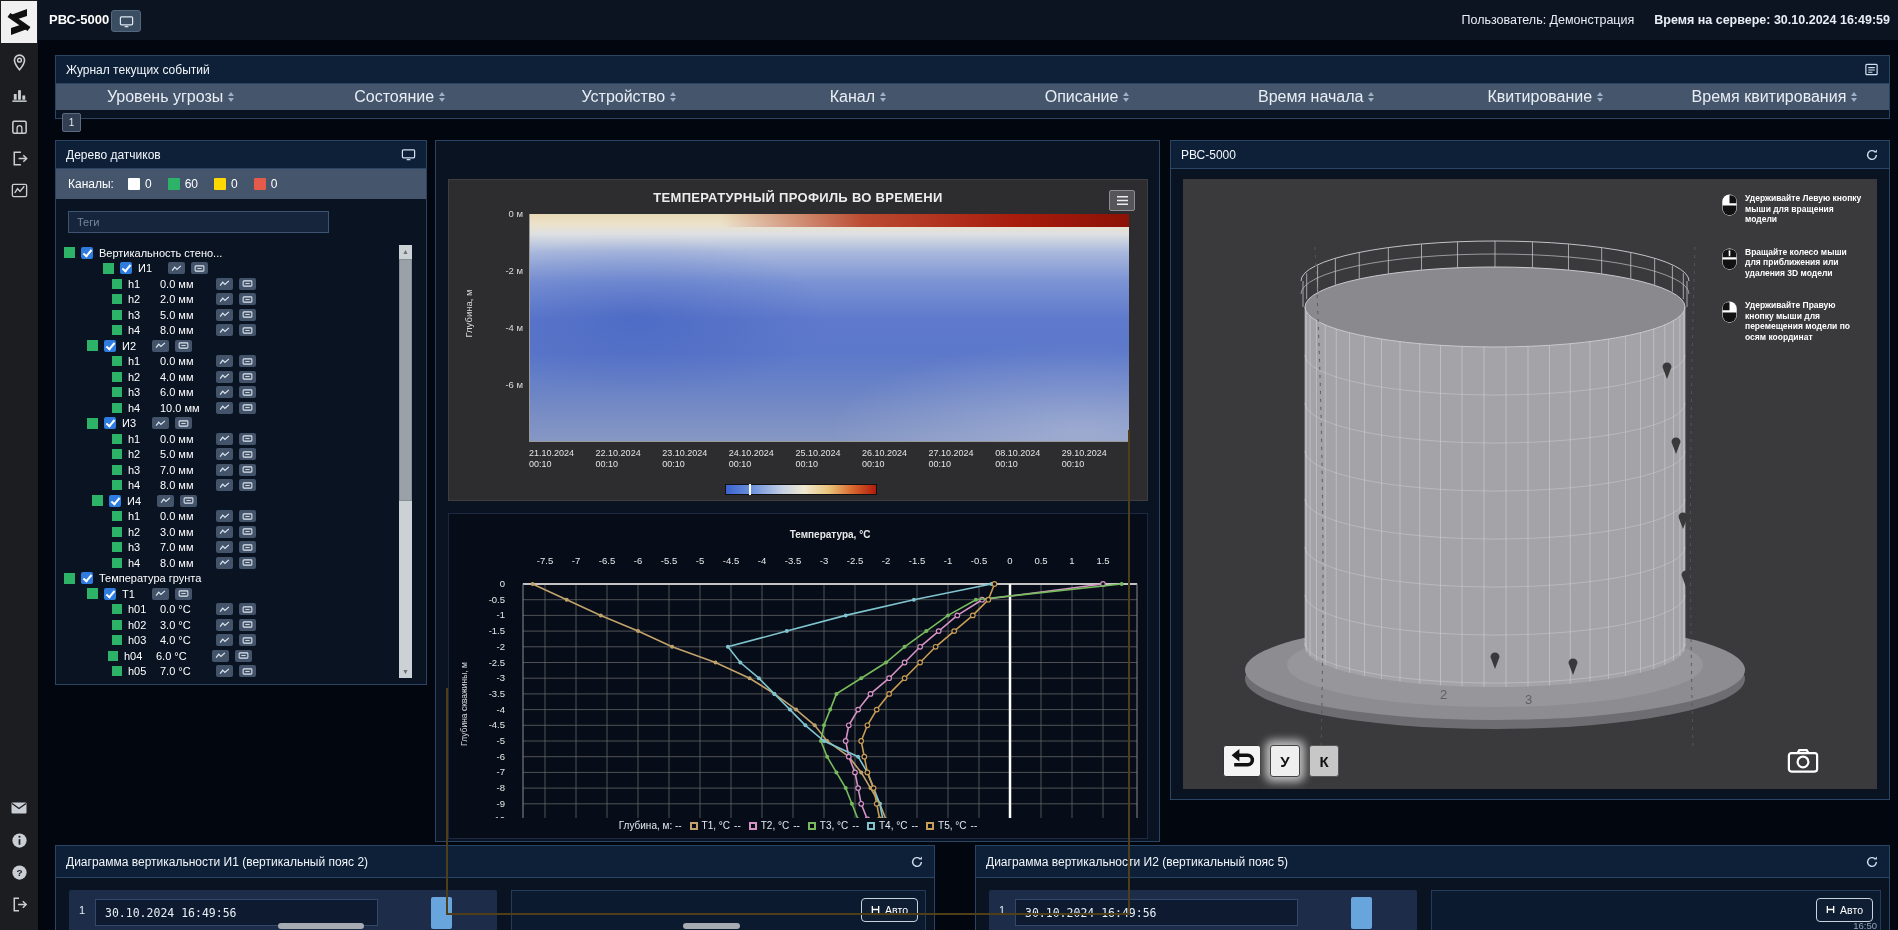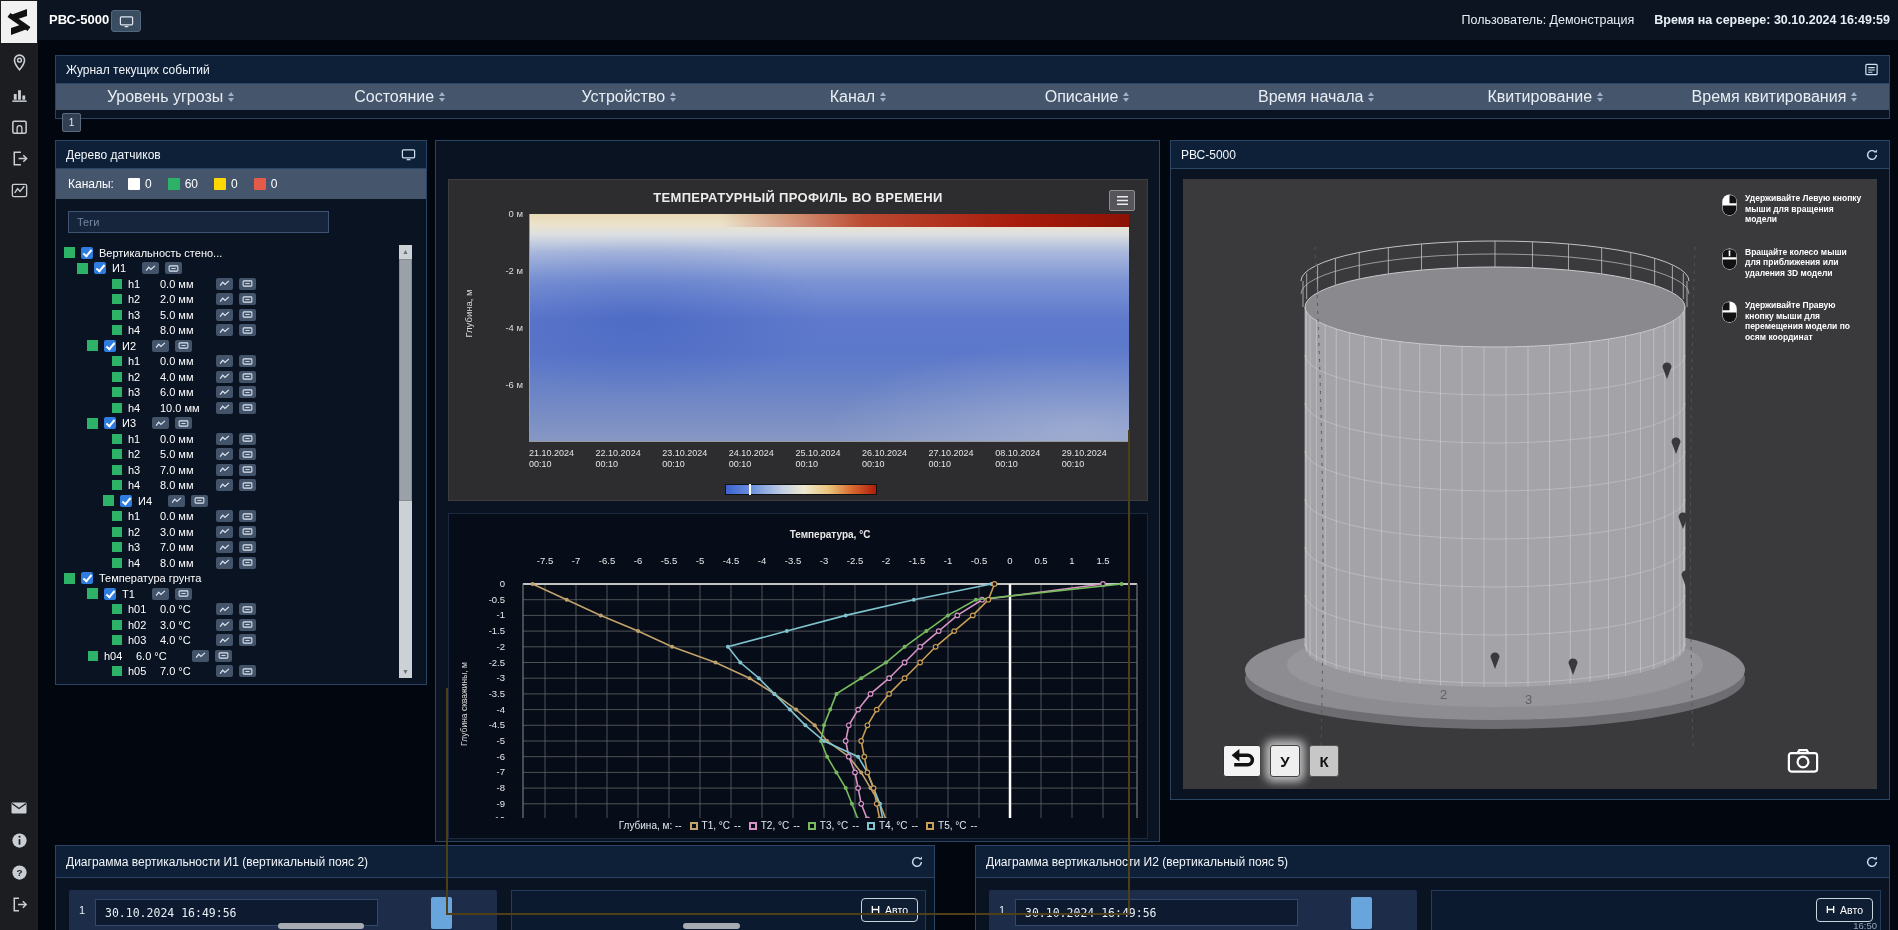--- a/index.html
+++ b/index.html
@@ -306,21 +306,21 @@
         </span>
     </div>
     <div class="tree-body">
       <input class="tags-input" placeholder="Теги" style="">
       <div id="tree-rows">
           <div class="trow" style="padding-left: 8px;">
             <span class="gs big"></span>
             <span class="cb"></span>
             <span class="tl" style="">Вертикальность стено...</span>
           </div>
-          <div class="trow" style="padding-left: 21px;">
+          <div class="trow" style="padding-left: 47px;">
             <span class="gs big"></span>
             <span class="cb"></span>
             <span class="tl" style="">И1</span>
             <span class="tico">
               <svg viewBox="0 0 12 8" width="11" height="7">
                 <path d="M1 6.5L4 2.5 6.5 5 11 1" stroke="currentColor" fill="none" stroke-width="1.4"></path>
               </svg>
             </span>
             <span class="tico">
               <svg viewBox="0 0 12 8" width="11" height="7">
@@ -546,21 +546,21 @@
                 <path d="M1 6.5L4 2.5 6.5 5 11 1" stroke="currentColor" fill="none" stroke-width="1.4"></path>
               </svg>
             </span>
             <span class="tico">
               <svg viewBox="0 0 12 8" width="11" height="7">
                 <rect x="1" y="1" width="10" height="6" rx="1" stroke="currentColor" fill="none" stroke-width="1.2"></rect>
                 <path d="M3.5 4h5" stroke="currentColor" stroke-width="1"></path>
               </svg>
             </span>
           </div>
-          <div class="trow" style="padding-left: 47px;">
+          <div class="trow" style="padding-left: 36px;">
             <span class="gs big"></span>
             <span class="cb"></span>
             <span class="tl" style="">И4</span>
             <span class="tico">
               <svg viewBox="0 0 12 8" width="11" height="7">
                 <path d="M1 6.5L4 2.5 6.5 5 11 1" stroke="currentColor" fill="none" stroke-width="1.4"></path>
               </svg>
             </span>
             <span class="tico">
               <svg viewBox="0 0 12 8" width="11" height="7">
@@ -695,21 +695,21 @@
                 <path d="M1 6.5L4 2.5 6.5 5 11 1" stroke="currentColor" fill="none" stroke-width="1.4"></path>
               </svg>
             </span>
             <span class="tico">
               <svg viewBox="0 0 12 8" width="11" height="7">
                 <rect x="1" y="1" width="10" height="6" rx="1" stroke="currentColor" fill="none" stroke-width="1.2"></rect>
                 <path d="M3.5 4h5" stroke="currentColor" stroke-width="1"></path>
               </svg>
             </span>
           </div>
-          <div class="trow" style="padding-left: 32px;">
+          <div class="trow" style="padding-left: 52px;">
             <span class="gs "></span>
             <span class="tl" style="min-width:26px">h04</span>
             <span class="tv">6.0 °C</span>
             <span class="tico">
               <svg viewBox="0 0 12 8" width="11" height="7">
                 <path d="M1 6.5L4 2.5 6.5 5 11 1" stroke="currentColor" fill="none" stroke-width="1.4"></path>
               </svg>
             </span>
             <span class="tico">
               <svg viewBox="0 0 12 8" width="11" height="7">

